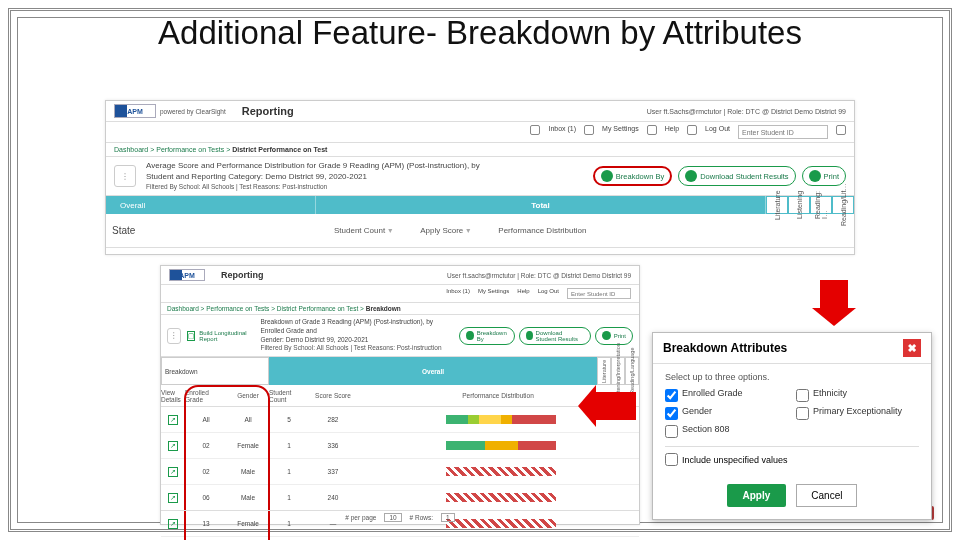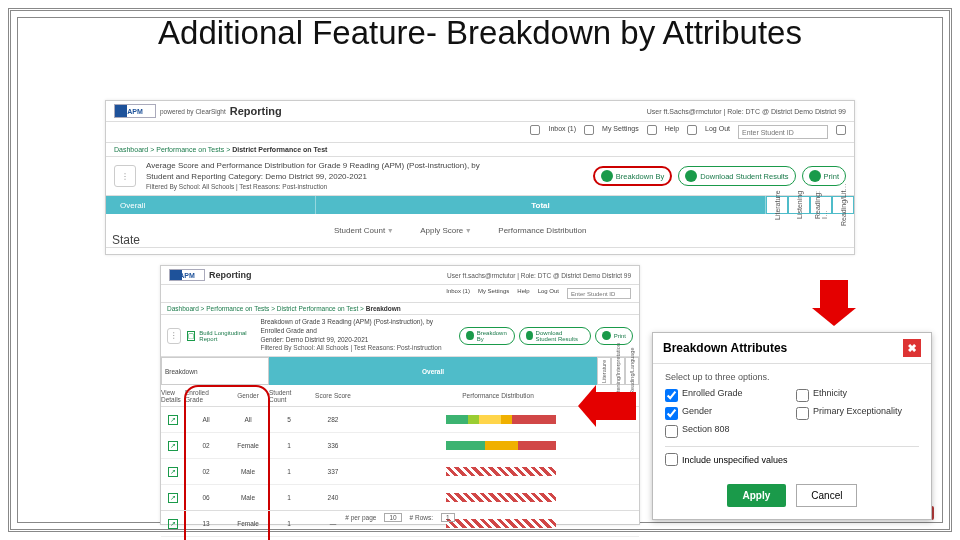--- a/index.html
+++ b/index.html
@@ -9,39 +9,39 @@
   .title{position:absolute;left:0;right:0;top:14px;text-align:center;font-size:33px;color:#111;font-weight:400;line-height:1.15}
   .page-num{position:absolute;right:26px;bottom:20px;background:#b33a3a;color:#fff;font-size:9px;padding:2px 6px;border-radius:2px}
   .shot{position:absolute;background:#fff;border:1px solid #ccc;box-shadow:0 0 3px rgba(0,0,0,.1);font-size:8px;color:#444}
   
   .s1{top:100px;left:105px;width:750px;height:155px}
   .hdr{display:flex;align-items:center;justify-content:space-between;padding:3px 8px;border-bottom:1px solid #ddd}
   .brand{display:flex;align-items:center;gap:4px}
   .brand .logo{width:42px;height:14px;background:linear-gradient(#1e529a,#1e529a) left/12px 12px no-repeat,#fff;border:1px solid #aab;font-size:7px;display:flex;align-items:center;justify-content:center;color:#1e529a;font-weight:700}
   .hdr-right{font-size:7px;color:#555;display:flex;gap:8px;align-items:center}
   .mini{font-size:6.5px;color:#555}
-  .rep{font-size:11px;font-weight:700;margin-left:0;color:#333}
+  .rep{font-size:11px;font-weight:700;margin-left:12px;color:#333}
   .row2{display:flex;justify-content:space-between;padding:3px 8px;border-bottom:1px solid #ddd;font-size:7px}
   .row2 .tools{display:flex;gap:8px;}
   .tools span.ico{width:10px;height:10px;display:inline-block;border:1px solid #888;border-radius:2px}
   .searchbox{border:1px solid #bbb;width:90px;height:14px;font-size:7px;padding:1px 3px;color:#888}
   .bc{padding:3px 8px;border-bottom:1px solid #ddd;font-size:7px;color:#1a7a4a}
   .bc .cur{color:#333;font-weight:700}
   .desc-row{display:flex;align-items:center;padding:4px 8px;border-bottom:1px solid #ddd;gap:10px}
   .filterchip{width:22px;height:22px;border:1px solid #ccc;border-radius:3px;display:flex;align-items:center;justify-content:center;color:#888}
   .desc{font-size:8px;line-height:1.35;color:#444}
   .pill-btn{display:flex;align-items:center;gap:3px;border:1px solid #1a9a4a;border-radius:10px;padding:2px 6px;color:#1a7a4a;font-size:7.5px}
   .pill-btn.red{border:2px solid #c00}
   .pill-circ{width:12px;height:12px;border-radius:50%;background:#1a9a4a}
   .tabhdr{display:flex;background:#4fbcc9;color:#fff;height:18px;align-items:stretch;font-size:8px}
   .tabhdr .sch{width:210px;display:flex;align-items:center;padding-left:14px;border-right:1px solid rgba(255,255,255,.4)}
   .tabhdr .tot{flex:1;display:flex;align-items:center;justify-content:center;font-weight:700;border-right:1px solid rgba(255,255,255,.4)}
   .tabhdr .f{width:22px;background:#fff;border:1px solid #4fbcc9;display:flex;align-items:center;justify-content:center;font-size:7px;color:#555;writing-mode:vertical-rl;transform:rotate(180deg)}
   .colrow{display:flex;height:34px;border-bottom:1px solid #ddd}
-  .colrow .sch{width:214px;display:flex;align-items:flex-end;color:#444;font-size:12px;padding-left:6px;gap:6px}
+  .colrow .sch{width:214px;display:flex;align-items:center;color:#444;font-size:10px;padding-left:6px;gap:6px}
   .colrow .cols{flex:1;display:flex;align-items:center;gap:28px;padding-left:14px;font-size:8px;color:#555}
   .srt{color:#aaa;margin-left:3px}
   
   .s2{top:265px;left:160px;width:480px;height:260px}
   .s2 .hdr .brand .logo{width:36px;height:12px}
   .s2 .rep{font-size:9px}
   .bc2{padding:2px 6px;font-size:6.5px;color:#1a7a4a;border-bottom:1px solid #ddd}
   .bc2 .cur{color:#333;font-weight:700}
   .s2-body{display:flex;height:calc(100% - 68px)}
   .bkd-table{flex:1;font-size:6.5px}

